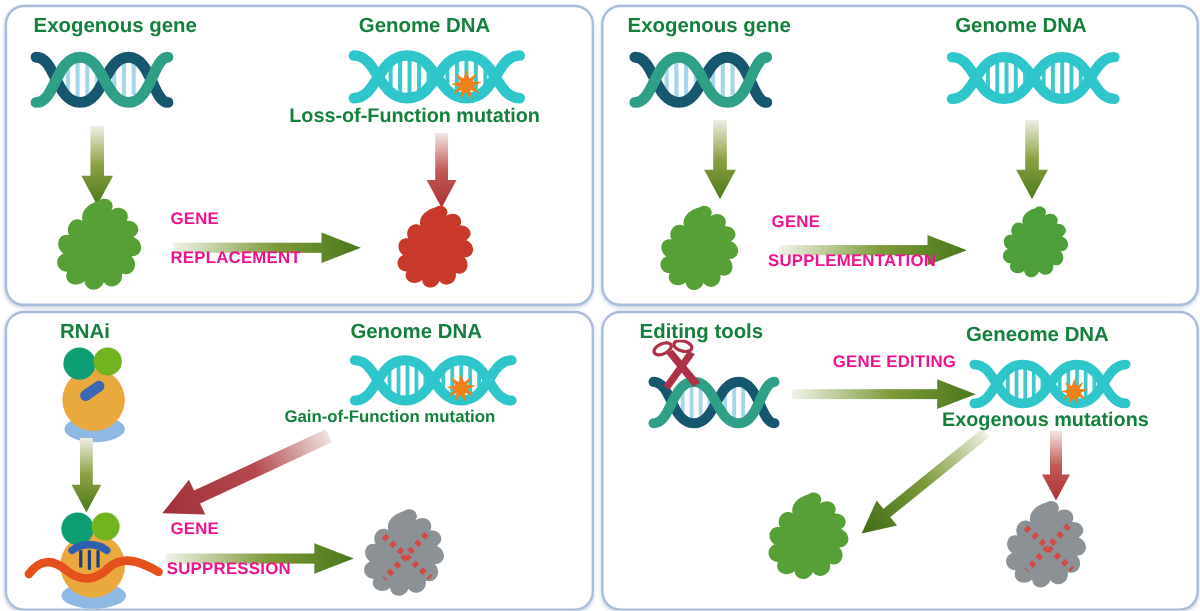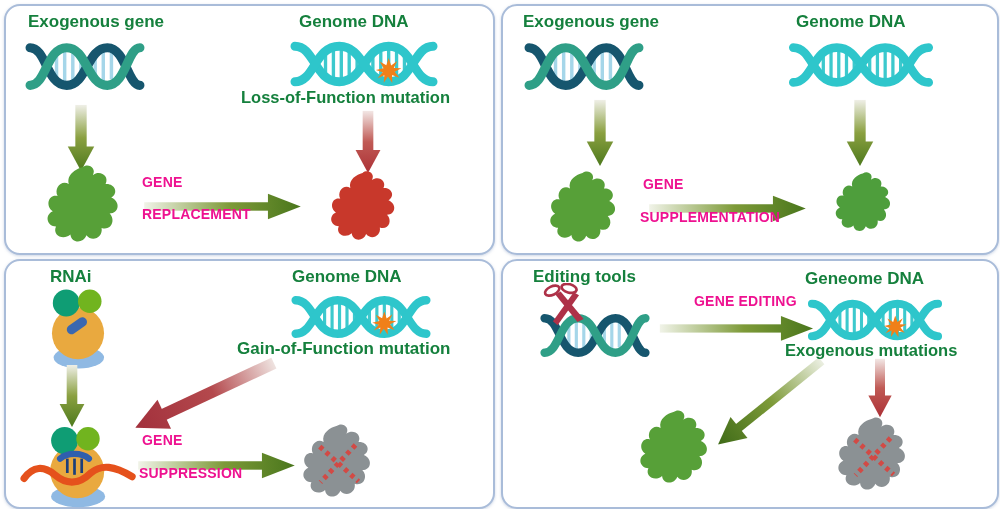--- a/index.html
+++ b/index.html
@@ -217,21 +217,21 @@
   <div class="panel" style="left:4px;top:259px;width:487px;height:246px;">
     <div class="lbl" style="left:44px;top:6px;">RNAi</div>
     <div class="lbl ctr" style="left:286px;top:6px;width:130px;">Genome DNA</div>
     <svg class="abs" style="left:34px;top:26px;" width="76" height="84">
         <use href="#sym-rnai"></use>
       </svg>
     <svg class="abs" style="left:282px;top:28px;" width="146" height="56" viewBox="0 0 150 60">
       <use href="#sym-dna-genome"></use>
         <use href="#sym-star" x="87" y="24" width="26" height="26"></use>
     </svg>
-    <div class="lbl ctr" style="left:231px;top:78px;width:240px;font-size:17px;">Gain-of-Function mutation</div>
+    <div class="lbl ctr" style="left:231px;top:78px;width:240px;font-size:14px;">Gain-of-Function mutation</div>
     <svg class="abs" style="left:50px;top:104px;" width="32" height="62">
         <use href="#sym-arrow-down-green"></use>
       </svg>
     <svg class="abs" style="left:122px;top:117px;transform:rotate(-25deg);" width="155" height="34">
         <use href="#sym-arrow-left-red"></use>
       </svg>
     <svg class="abs" style="left:10px;top:158px;" width="126" height="90">
         <use href="#sym-rnai-rna"></use>
       </svg>
     <div class="action" style="left:136px;top:171px;">GENE</div>

